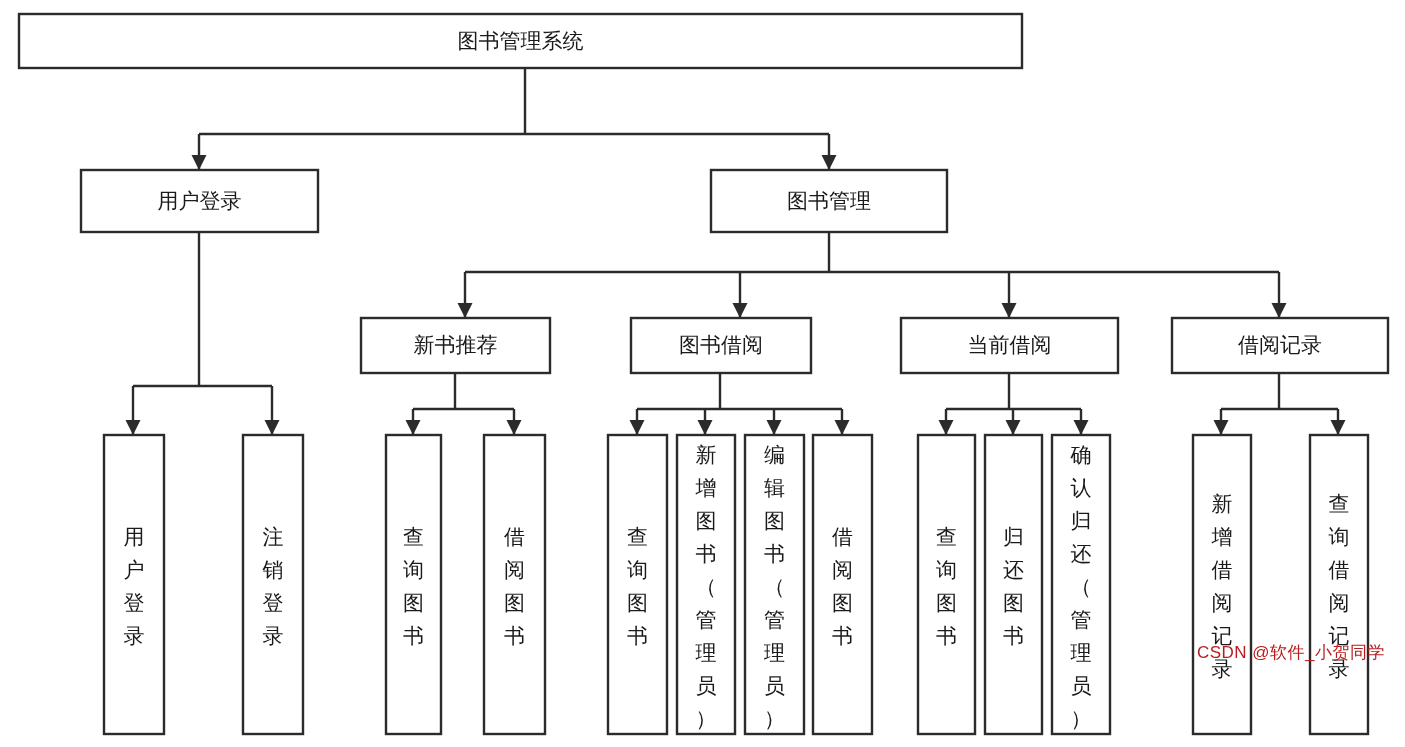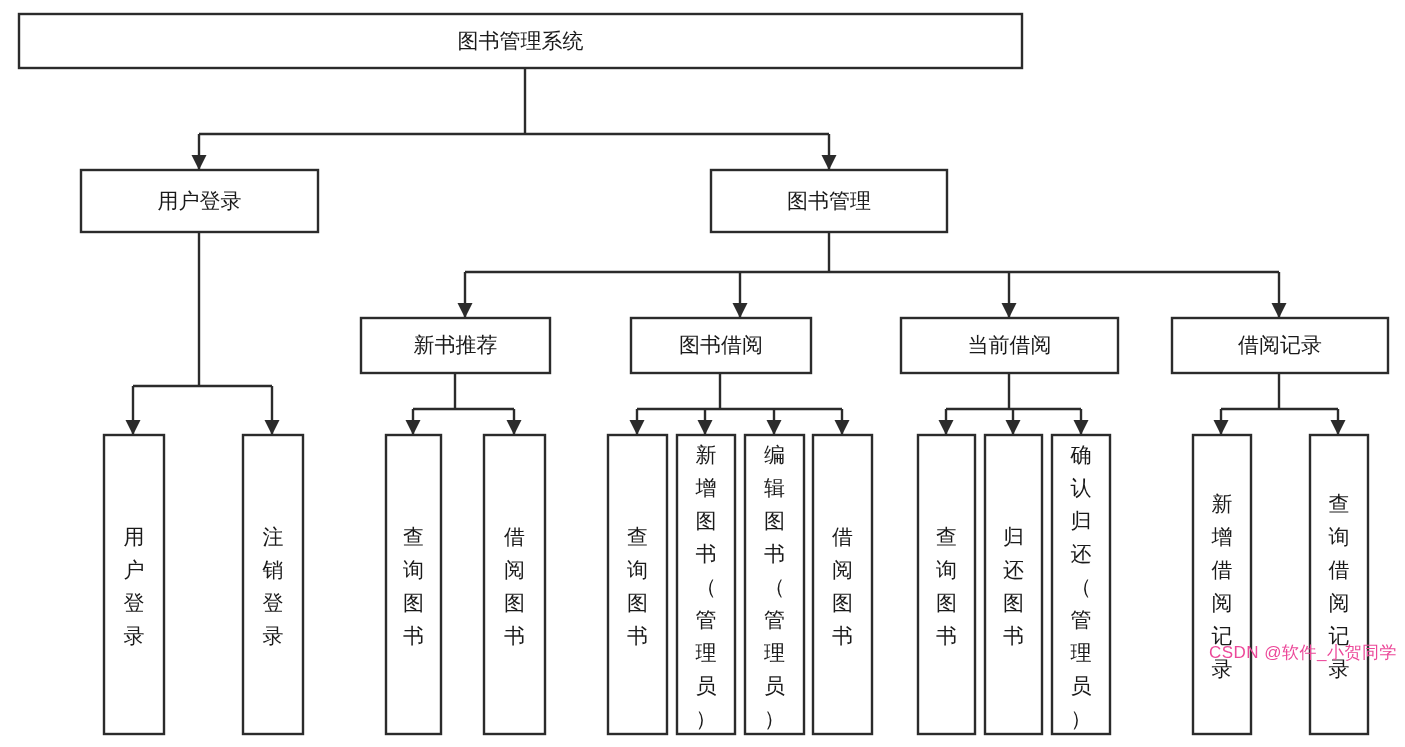--- a/index.html
+++ b/index.html
@@ -51,25 +51,25 @@
     dominant-baseline: middle;
   }
   .leaf-label {
     fill: #1a1a1a;
     font-family: "Liberation Sans", "DejaVu Sans", sans-serif;
     font-size: 21px;
     text-anchor: middle;
   }
   .watermark {
     position: absolute;
-    right: 8px;
+    right: 20px;
     bottom: 4px;
     font-family: "Liberation Sans", "DejaVu Sans", sans-serif;
     font-size: 17px;
-    color: #ec4899;
+    color: #b91c1c;
     letter-spacing: 0.5px;
     white-space: nowrap;
     user-select: none;
   }
 </style>
 </head>
 <body>
 
 <div id="diagram-root">
   <svg class="flow" viewBox="0 0 1405 747" xmlns="http://www.w3.org/2000/svg">

